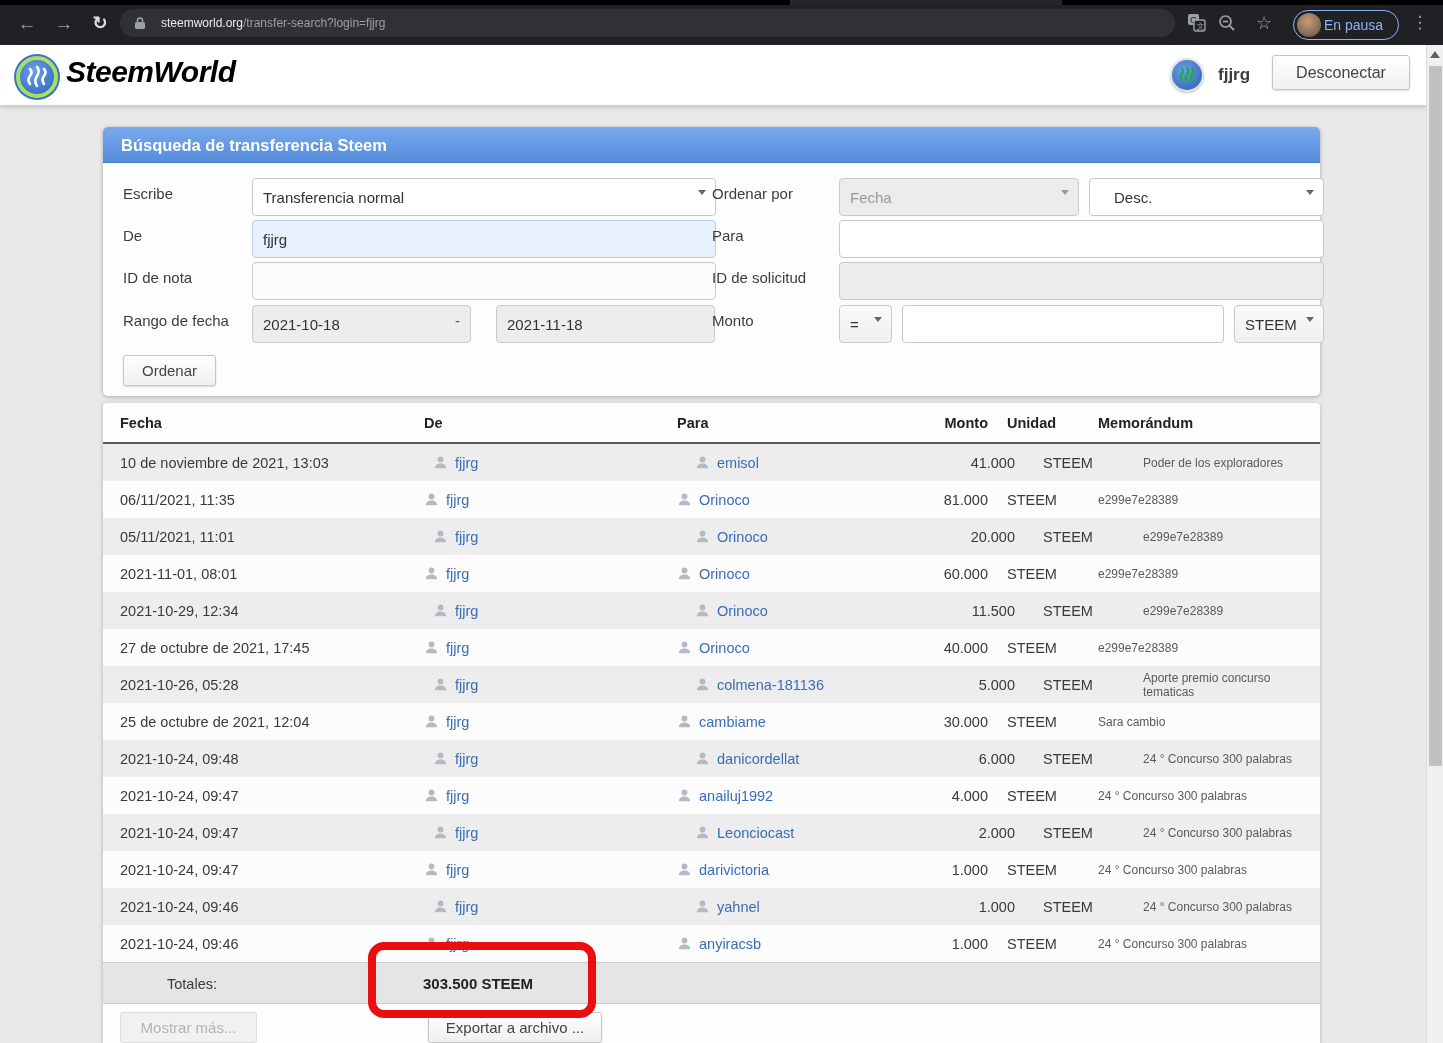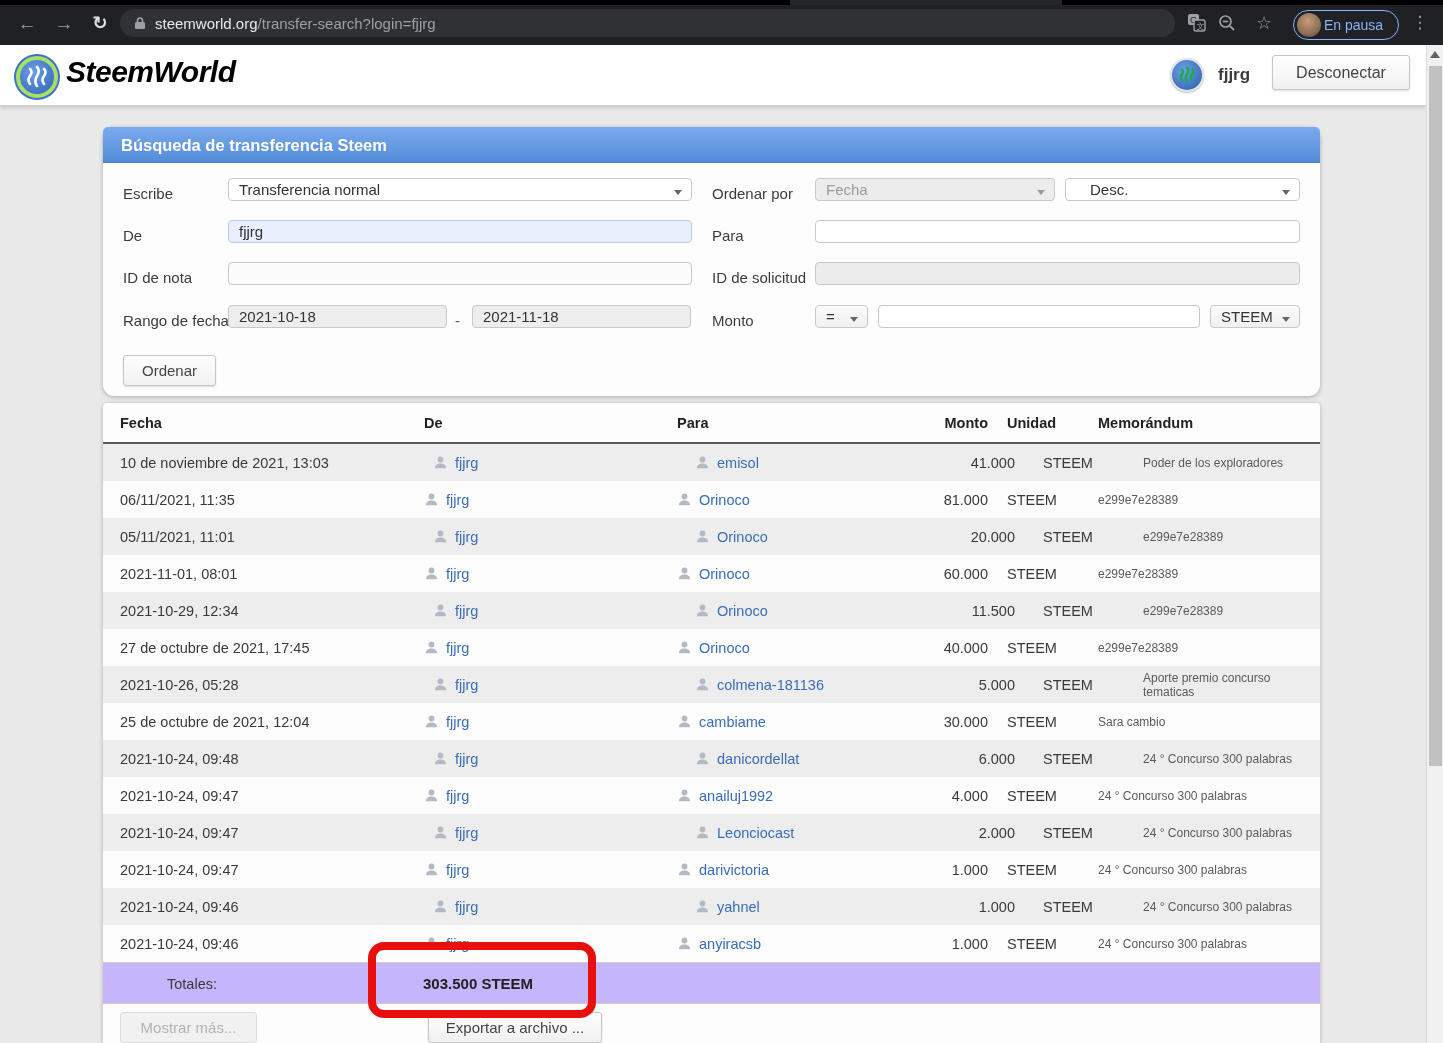--- a/index.html
+++ b/index.html
@@ -12,21 +12,21 @@
 
   
   .chrome { left:0; top:0; width:1443px; height:45px; background:#202124; }
   .chrome-topstrip { left:0; top:0; width:1443px; height:5px; background:#000; }
   .tab-hint { left:790px; top:0; width:272px; height:5px; background:#24262a; }
   .navbtn { top:10px; width:28px; height:28px; color:#9aa0a6; font-size:19px;
     text-align:center; line-height:27px; border-radius:50%; }
   .reload { color:#dadce0; font-size:18px; font-weight:bold; }
   .omnibox { left:120px; top:9px; width:1055px; height:28px; border-radius:14px;
     background:#303134; display:flex; align-items:center; padding:0 14px; }
-  .omni-url { font-size:15px; color:#9aa0a6; margin-left:6px; white-space:nowrap; }
+  .omni-url { font-size:12px; color:#9aa0a6; margin-left:12px; white-space:nowrap; }
   .omni-url b { color:#e8eaed; font-weight:normal; }
   .chromeicon { top:13px; width:20px; height:20px; color:#9aa0a6; text-align:center; }
   .star { font-size:18px; line-height:20px; }
   .kebab { font-size:17px; line-height:20px; letter-spacing:0; }
   .pause-chip { left:1293px; top:10px; width:106px; height:30px; border:1px solid #8ab4f8;
     border-radius:15px; display:flex; align-items:center; gap:3px; padding-left:3px; }
   .pause-avatar { width:24px; height:24px; border-radius:50%;
     background:radial-gradient(circle at 45% 35%, #c89b77, #8a6f57 60%, #50463c); }
   .pause-label { color:#8ab4f8; font-size:14px; }
 
@@ -55,29 +55,29 @@
   
   .scrollbar { left:1426px; top:45px; width:17px; height:998px; background:#f0f0f0;
     border-left:1px solid #dcdcdc; z-index:20; }
   .sb-arrow { left:3px; top:6px; width:0; height:0; border-left:5px solid transparent;
     border-right:5px solid transparent; border-bottom:7px solid #606060; position:absolute; }
   .sb-thumb { left:2px; top:21px; width:13px; height:700px; background:#c1c1c1;
     position:absolute; }
 
   
   .panel { left:103px; top:127px; width:1217px; height:269px; background:#fdfdfd;
-    border-radius:11px; box-shadow:0 1px 4px rgba(0,0,0,.28); z-index:2; }
+    border-radius:5px; box-shadow:0 1px 4px rgba(0,0,0,.28); z-index:2; }
   .panel-head { left:0; top:0; width:100%; height:36px;
     background:linear-gradient(#79aaec,#548cda); border-bottom:1px solid #477fc7;
     border-radius:5px 5px 0 0; color:#fff; font-weight:bold; font-size:16.5px;
     line-height:36px; padding-left:18px; position:absolute; }
   .flabel { position:absolute; font-size:15px; color:#3c3c3c; white-space:nowrap;
     overflow:hidden; }
-  .field { position:absolute; height:23px; border:1px solid #c9c9c9; border-radius:4px;
-    background:#fff; font-size:15px; color:#333; }
+  .field { position:absolute; height:38px; border:1px solid #c9c9c9; border-radius:4px;
+    background:#fff; font-size:15px; color:#333;margin-left:24px; }
   input.field { padding:0 10px; outline:none; font-family:"Liberation Sans",sans-serif; }
   .sel { display:flex; align-items:center; padding:0 10px; cursor:pointer; }
   .sel .caret { position:absolute; right:9px; top:11px; width:0; height:0;
     border-left:4px solid transparent; border-right:4px solid transparent;
     border-top:5px solid #666; }
   .disabled { background:#ececec !important; color:#9a9a9a !important; }
   .grayed   { background:#ededed; }
   .autofill { background:#e8f0fe; border-color:#bccbe8; }
   .btnface  { background:linear-gradient(#fafafa,#f0f0f0); }
   .dash { position:absolute; font-size:15px; color:#555; }
@@ -93,21 +93,21 @@
     font-weight:bold; color:#222; }
   .t-row { height:37px; font-size:14.5px; color:#3a3a3a; background:#fcfcfc; }
   .t-row.odd { background:#ededed;gap:9px; }
   .c.amount, .h.amount { text-align:right; }
   .c.unit, .h.unit { padding-left:19px; }
   .c.memo, .h.memo { padding-right:8px; }
   .c.memo { font-size:12px; color:#5a5a5a; }
   .c.user { display:flex; align-items:center; gap:7px; }
   .ulink { color:#3a6db8; text-decoration:none; cursor:pointer; }
   .picon { display:inline-flex; width:15px; height:15px; }
-  .totals-row { position:relative; height:42px; background:#c4b5fd;
+  .totals-row { position:relative; height:42px; background:#e5e5e5;
     border-top:1px solid #ccc; border-bottom:1px solid #ccc; }
   .totals-label { position:absolute; left:64px; top:13px; font-size:14.5px; color:#3a3a3a; }
   .totals-value { position:absolute; left:320px; top:12px; font-size:15px;
     font-weight:bold; color:#222; }
   .showmore-btn { left:120px; top:1012px; width:137px; height:31px; background:#f1f1f1;
     border:1px solid #ddd; border-radius:3px; color:#b3b3b3; font-size:15px;
     line-height:29px; text-align:center; z-index:3; }
   .export-btn { left:428px; top:1012px; width:174px; height:31px; font-size:15px;
     line-height:29px; z-index:3; }
 

